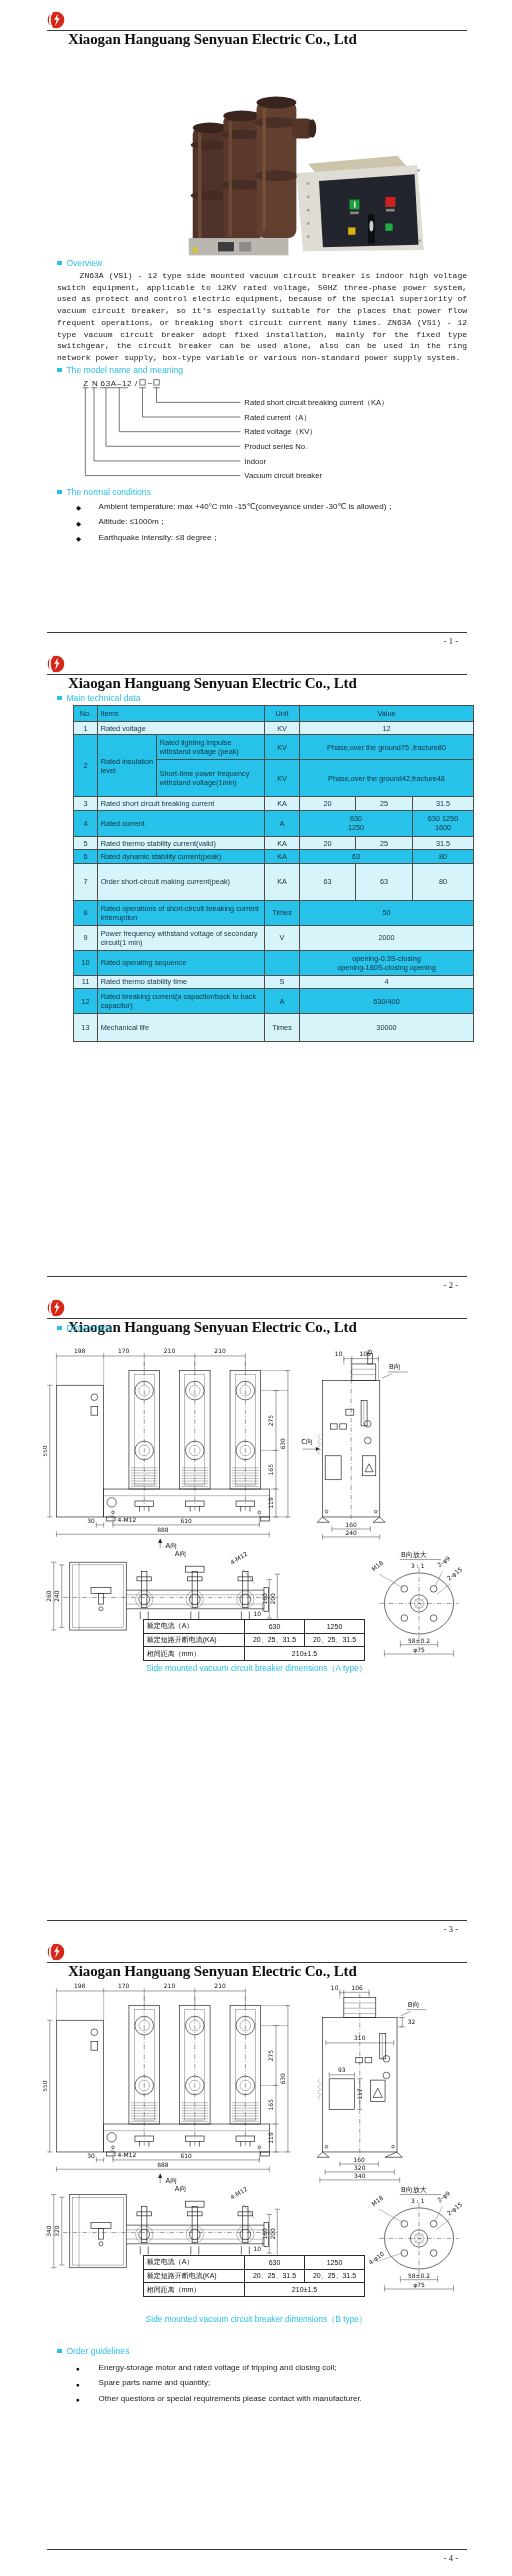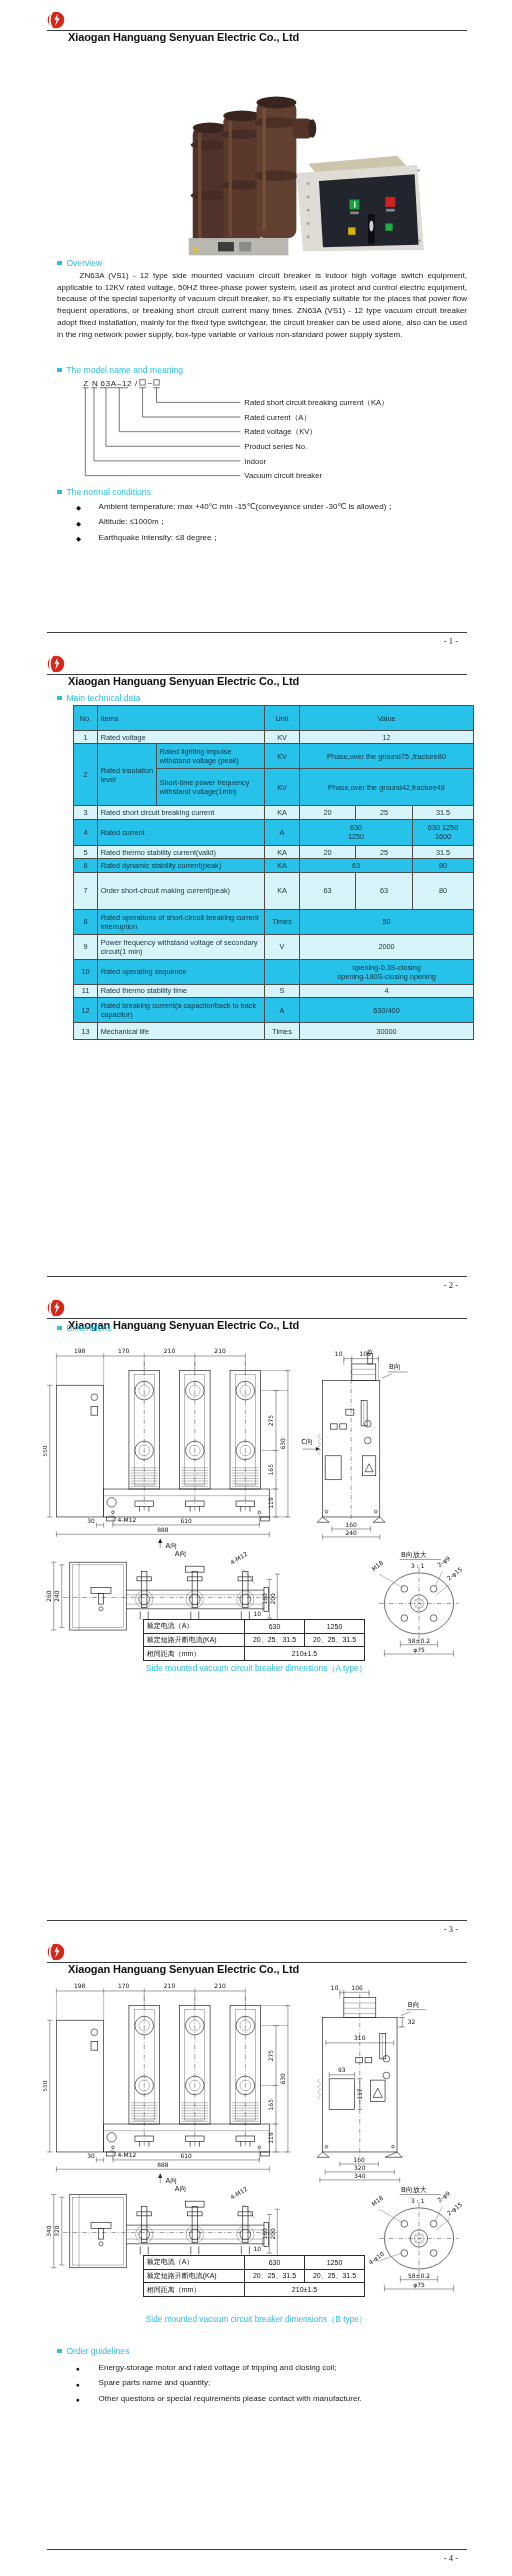--- a/index.html
+++ b/index.html
@@ -1,31 +1,31 @@
 <!DOCTYPE html>
 <html style="font-size:10.6px"><head>
 <meta charset="utf-8">
 <style>
   html,body{margin:0;padding:0;}
   body{width:512px;height:2576px;position:relative;background:#ffffff;
        font-family:"Liberation Sans","DejaVu Sans",sans-serif;color:#1f1f1f;}
   .page{position:absolute;left:0;width:512px;height:644px;background:#fff;overflow:visible;}
   .abs{position:absolute;}
   
-  .hdr-name{position:absolute;left:68px;top:31px;font-size:11px;font-weight:bold;color:#111;letter-spacing:-0.1px;}
+  .hdr-name{position:absolute;left:68px;top:31px;font-size:15px;font-weight:bold;color:#111;letter-spacing:-0.1px;font-family:Liberation Serif, serif;}
   .hdr-rule{position:absolute;left:47px;top:30px;width:420px;height:1.3px;background:#3c3c3c;}
   .ftr-rule{position:absolute;left:47px;top:632px;width:420px;height:1.3px;background:#3c3c3c;}
   .ftr-num{position:absolute;left:372px;top:636px;width:86px;text-align:right;
            font-family:"Liberation Serif",serif;font-size:8.6px;color:#222;}
   
   .sec-h{position:absolute;font-size:8.6px;color:#2BC0E8;}
   .sq{display:inline-block;width:4.7px;height:4.7px;background:#2BC0E8;margin-right:4.7px;vertical-align:0.7px;}
   
   .para{position:absolute;font-size:8px;line-height:11.7px;text-align:justify;color:#1c1c1c;}
-  .indent{text-indent:22.6px;}
+  .indent{text-indent:22.6px;font-family:Liberation Mono, monospace;}
   .blist{position:absolute;font-size:8px;color:#1c1c1c;}
   .bitem{display:flex;margin-bottom:2.7px;line-height:11.4px;}
   .bitem .bu{width:22.6px;flex:none;font-size:6.6px;padding-top:1.3px;color:#111;}
   .bitem .bt{flex:1;text-align:justify;}
   
   table.tech{position:absolute;left:73px;top:61px;width:399px;border-collapse:collapse;
              font-size:7.3px;color:#15323e;border:1.3px solid #2b2b2b;table-layout:fixed;}
   table.tech td{border:0.7px solid #4d4d4d;padding:1.3px 2.7px;vertical-align:middle;}
   table.tech td.c{text-align:center;}
   table.tech tr.cy td{background:#26C2EA;}
@@ -182,21 +182,21 @@
     <colgroup>
         <col style="width:24px">
         <col style="width:59px">
         <col style="width:108px">
         <col style="width:35px">
         <col style="width:56px">
         <col style="width:57px">
         <col style="width:61px">
       </colgroup>
     <tbody>
-        <tr class="cy" style="height:25px">
+        <tr class="cy" style="height:16px">
       <td class="c">No.</td>
       <td colspan="2">Items</td>
       <td class="c">Unit</td>
       <td class="c" colspan="3">Value</td>
     </tr>
     <tr class="lt" style="height:13.3px">
       <td class="c">1</td>
       <td colspan="2">Rated voltage</td>
       <td class="c">KV</td>
       <td class="c" colspan="3">12</td>
@@ -277,21 +277,21 @@
       <td colspan="2">Rated thermo stability time</td>
       <td class="c">S</td>
       <td class="c" colspan="3">4</td>
     </tr>
     <tr class="cy" style="height:25px">
       <td class="c">12</td>
       <td colspan="2">Rated breaking current(a capacitor/back to back capacitor)</td>
       <td class="c">A</td>
       <td class="c" colspan="3">630/400</td>
     </tr>
-    <tr class="lt" style="height:17px">
+    <tr class="lt" style="height:28px">
       <td class="c">13</td>
       <td colspan="2">Mechanical life</td>
       <td class="c">Times</td>
       <td class="c" colspan="3">30000</td>
     </tr>
   </tbody>
     </table>
 
   <div class="ftr-rule"></div>
   <div class="ftr-num">- 2 -</div>

